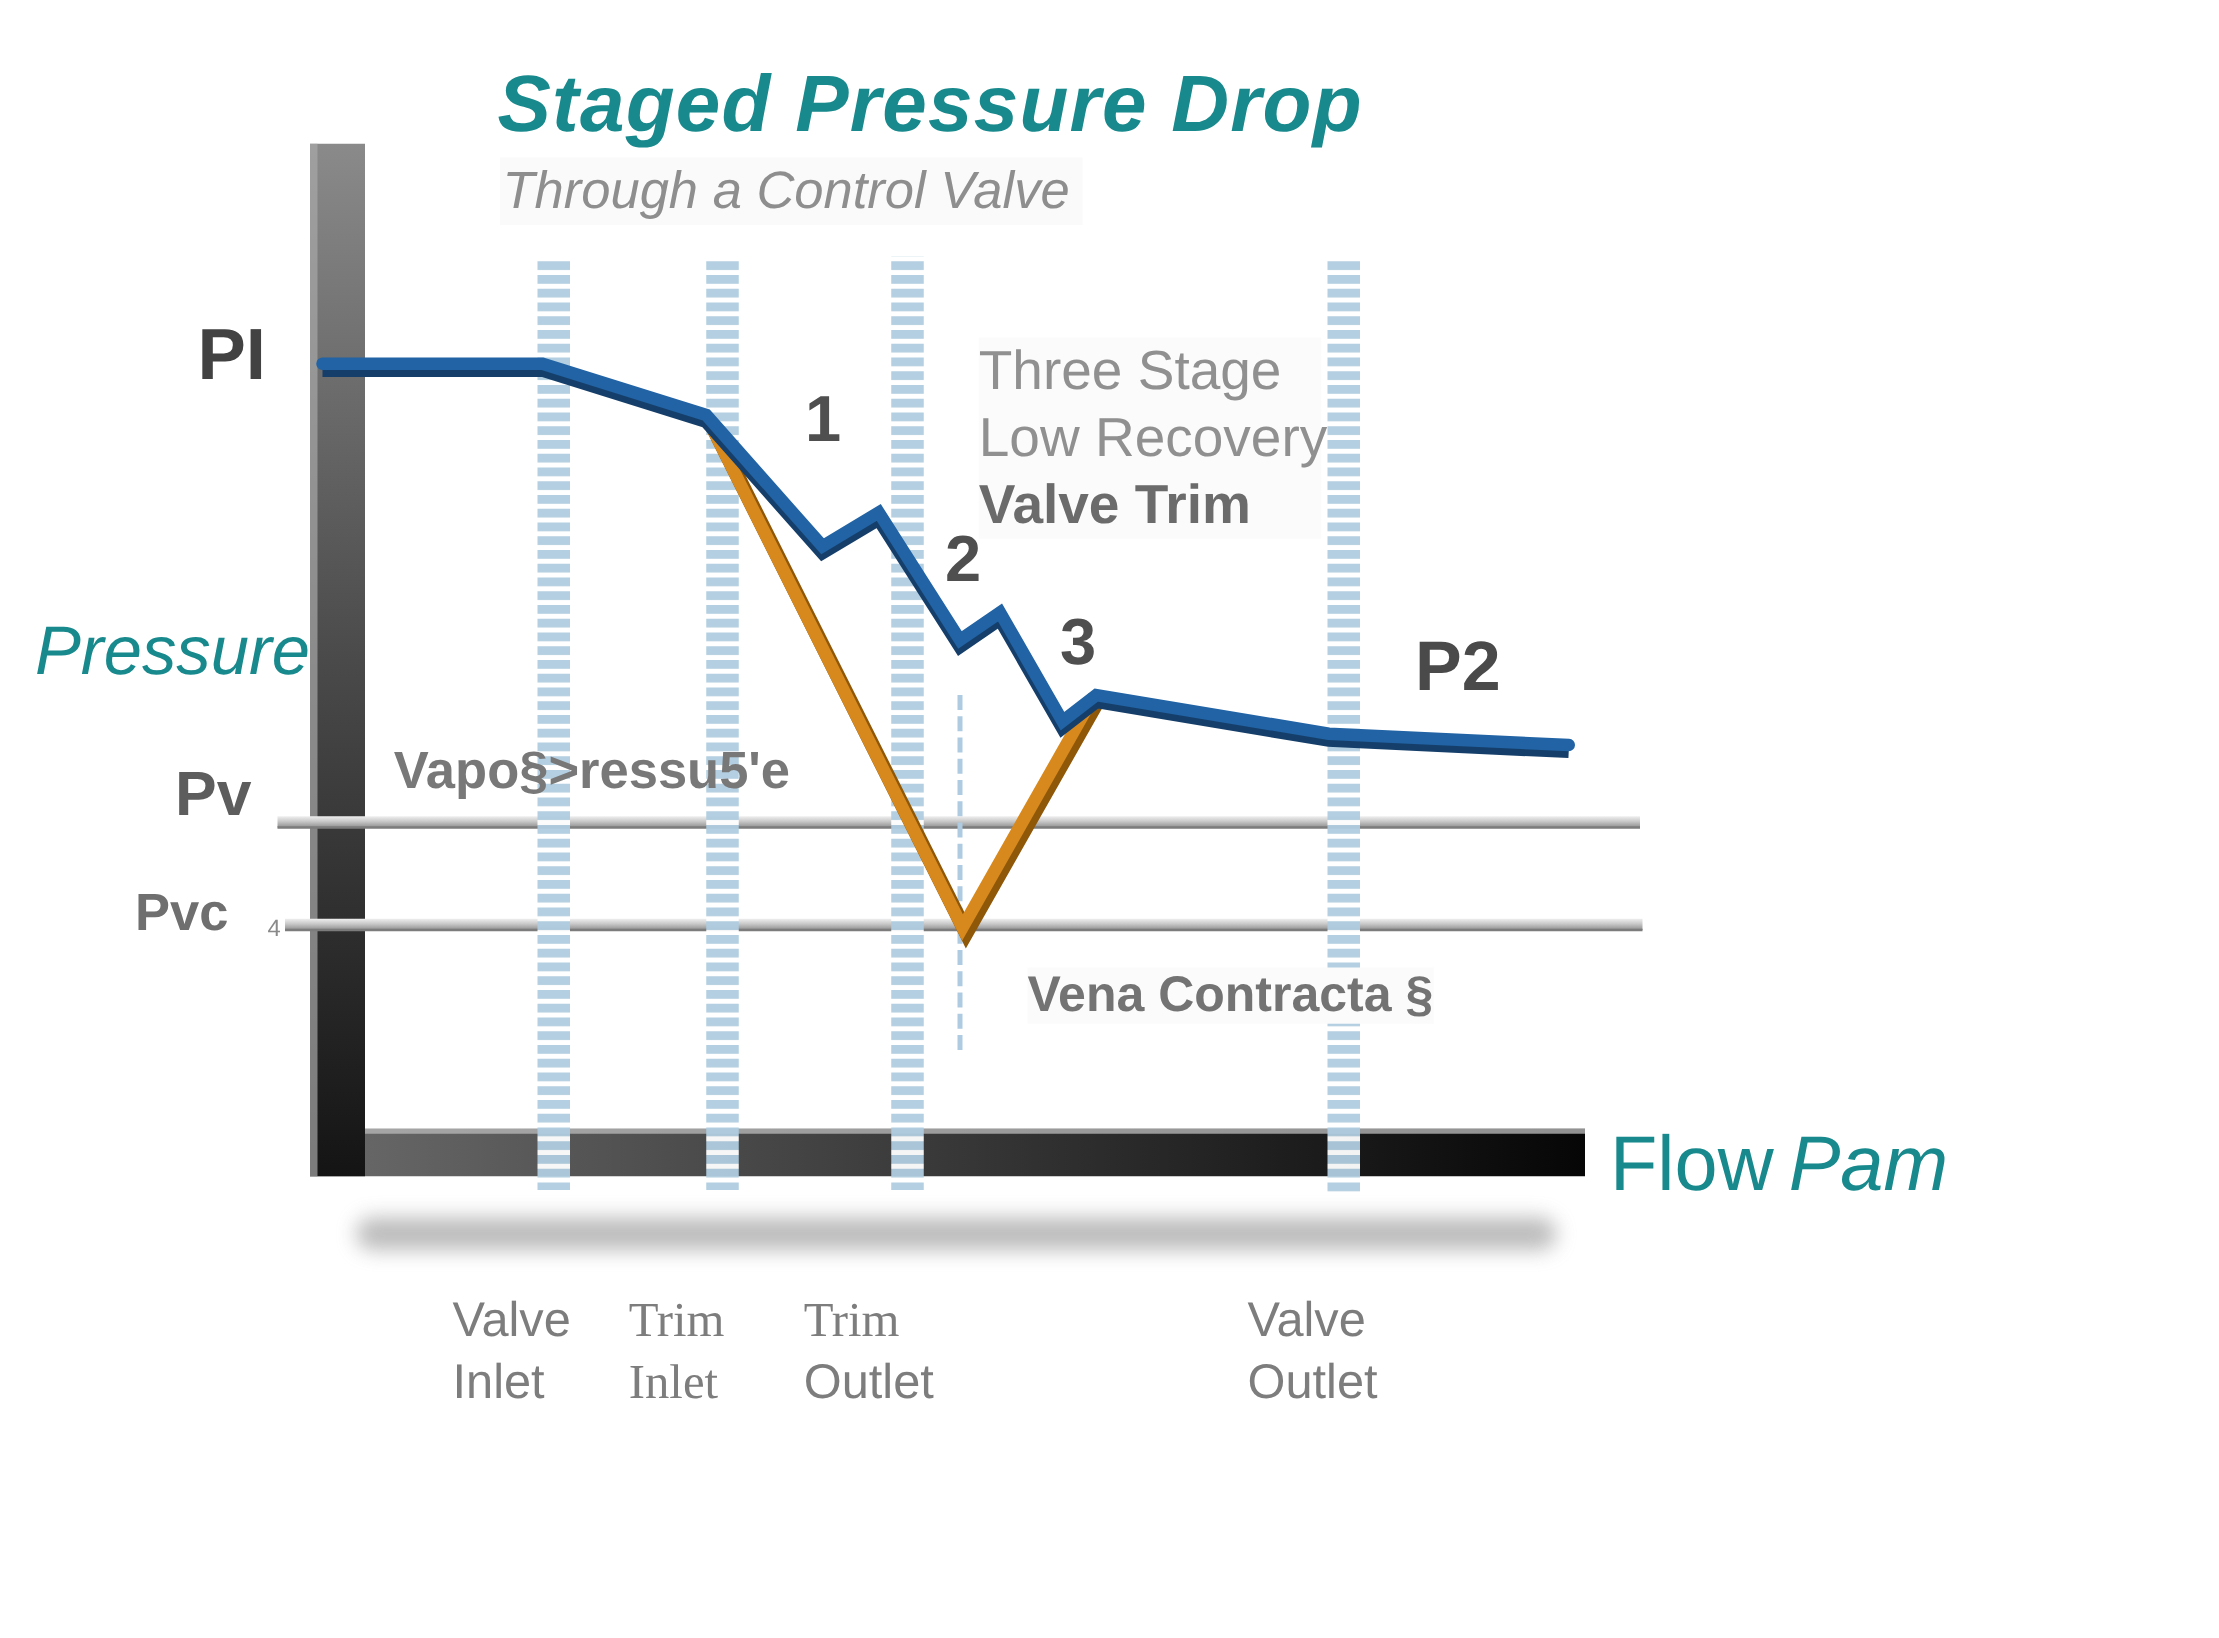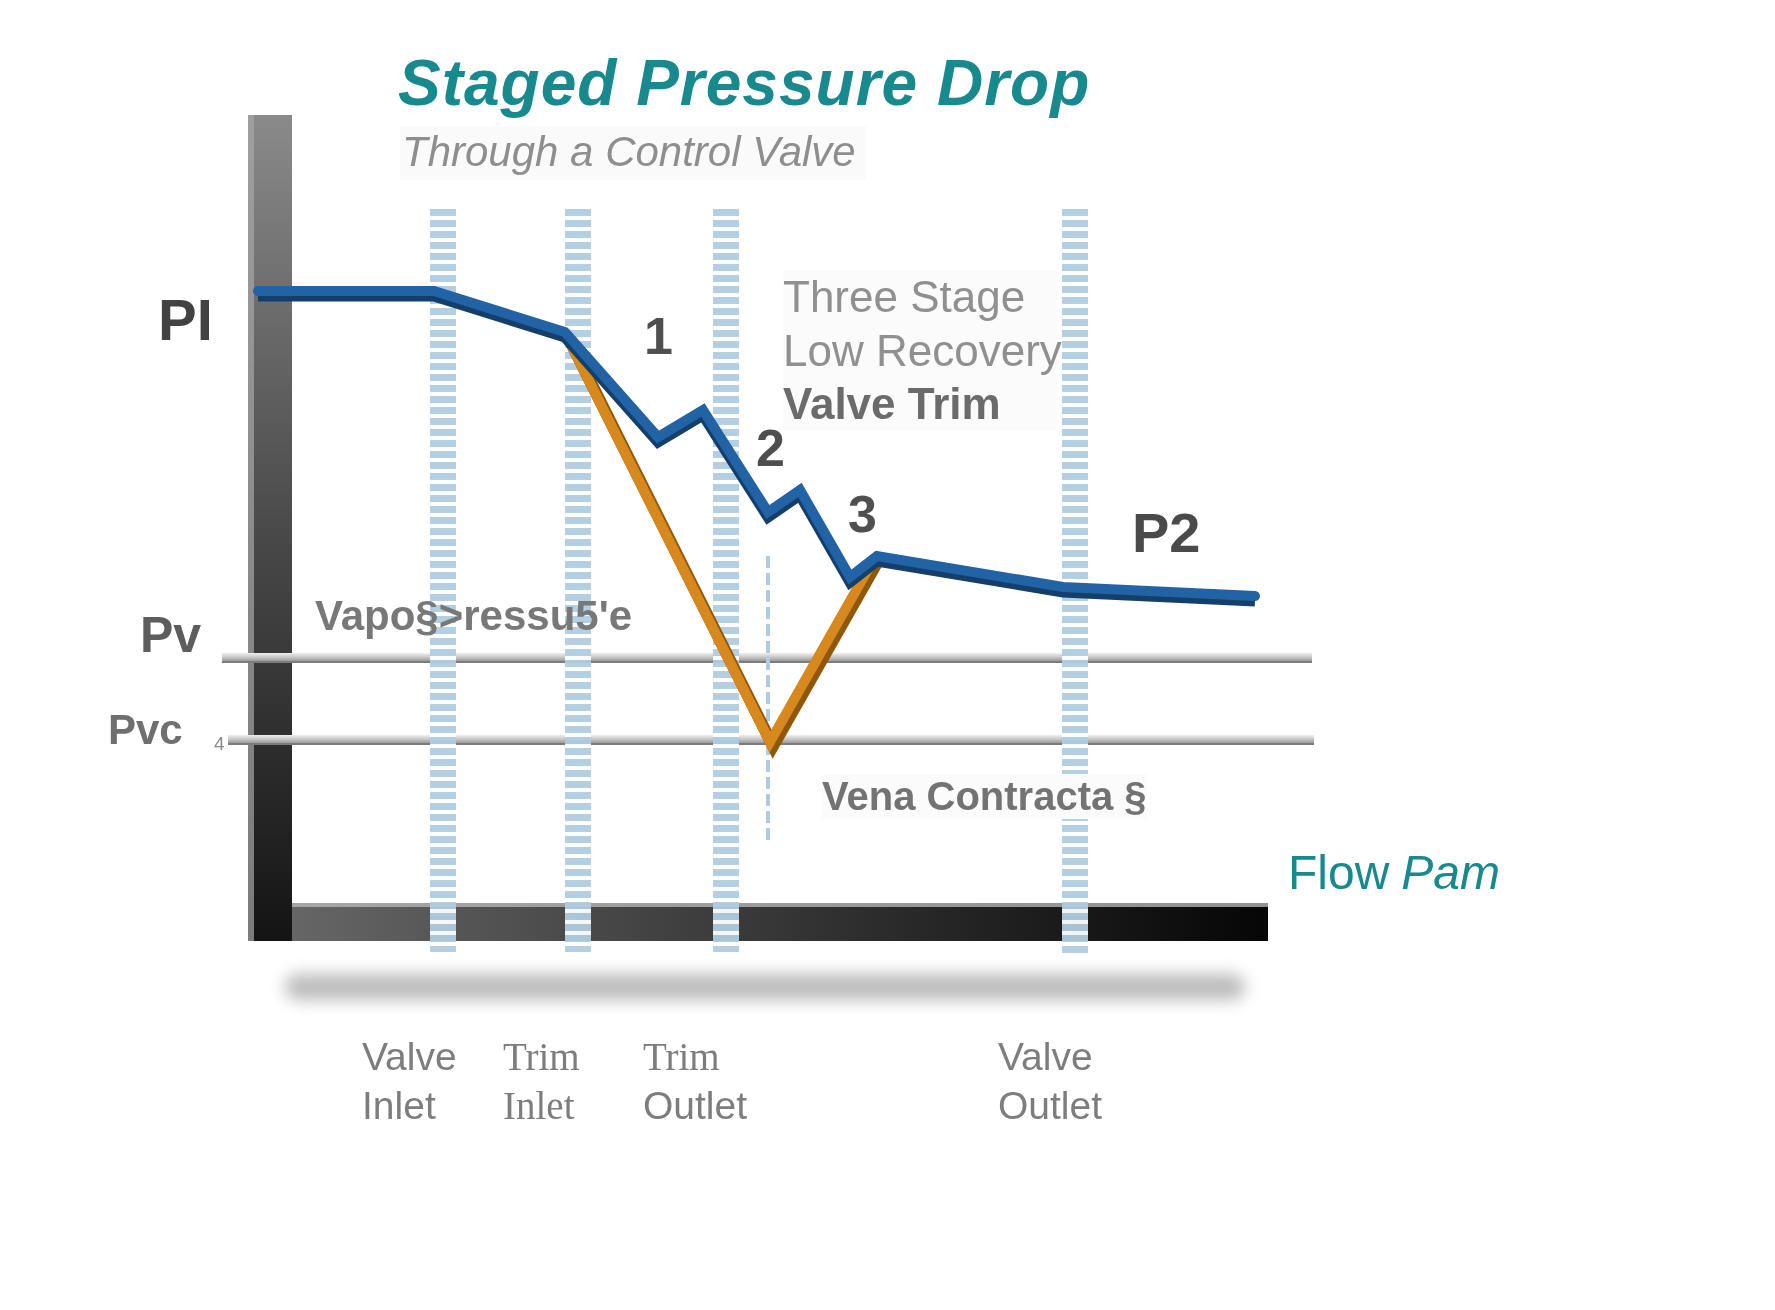--- a/index.html
+++ b/index.html
@@ -12,39 +12,39 @@
 
   .title {
     left:398px; top:46px; font-size:64px; font-weight:bold; font-style:italic;
     color:#18898c; letter-spacing:1px;
   }
   .subtitle {
     left:400px; top:126px; font-size:42px; font-style:italic; color:#8e8e8e;
     background:#fafafa; padding:2px 10px 4px 2px;
   }
   .y-label { left:28px; top:488px; font-size:55px; font-style:italic; color:#18898c; }
-  .p1 { left:158px; top:250px; font-size:58px; font-weight:bold; color:#424242;margin-top:36px; }
+  .p1 { left:158px; top:250px; font-size:58px; font-weight:bold; color:#424242; }
   .p2 { left:1112px; top:500px; font-size:56px; font-weight:bold; color:#4a4a4a;margin-left:20px; }
   .pv { left:140px; top:606px; font-size:50px; font-weight:bold; color:#5d5d5d; }
   .pvc { left:108px; top:706px; font-size:42px; font-weight:bold; color:#6f6f6f; }
   .pvc-tick { left:214px; top:733px; font-size:19px; color:#8a8a8a; }
   .stage { font-size:52px; font-weight:bold; color:#4f4f4f; }
   .s1 { left:644px; top:306px; }
   .s2 { left:756px; top:418px; }
   .s3 { left:848px; top:484px; }
   .trim-note {
     left:783px; top:270px; width:274px; text-align:left;
     font-size:44px; color:#909090; line-height:1.22; background:#fbfbfb;
     white-space:nowrap;
   }
   .trim-note .bold-line { font-weight:bold; color:#6b6b6b; }
   .trim-note span { display:block; }
   .vapor { left:315px; top:592px; font-size:42px; font-weight:bold; color:#787878; }
   .vena { left:822px; top:774px; font-size:40px; font-weight:bold; color:#737373; background:#fbfbfb; }
-  .flow { left:1288px; top:845px; font-size:48px; color:#18898c; }
+  .flow { left:1288px; top:896px; font-size:62px; color:#18898c; }
   .flow .it { font-style:italic; margin-left:12px; }
   .tick { position:absolute; top:1032px; text-align:left; font-size:39px; color:#7d7d7d; }
   .tick span { display:block; line-height:1.26; }
   .serif { font-family:"Liberation Serif", serif; }
 </style>
 </head>
 <body>
 
 <div class="canvas">
 
@@ -99,20 +99,21 @@
     <polyline transform="translate(3,4)" fill="none" stroke="#8f5808" stroke-width="12" stroke-linejoin="miter" points="566,335 770,742 875,557"></polyline>
     <polyline fill="none" stroke="#d8891d" stroke-width="10" stroke-linejoin="miter" points="566,335 770,742 875,557"></polyline>
 
     <polyline transform="translate(0,5)" fill="none" stroke="#153f6a" stroke-width="11" stroke-linejoin="miter" points="258,291 434,291 565,332 658,437 703,410 768,512 800,490 850,577 877,556 1063,587 1255,596"></polyline>
     <polyline fill="none" stroke="#2163a4" stroke-width="10" stroke-linejoin="miter" stroke-linecap="round" points="258,291 434,291 565,332 658,437 703,410 768,512 800,490 850,577 877,556 1063,587 1255,596"></polyline>
   </svg>
 
   <div class="txt title">Staged Pressure Drop</div>
   <div class="txt subtitle">Through a Control Valve</div>
 
+  <div class="txt y-label">Pressure</div>
 
   <div class="txt p1">PI</div>
   <div class="txt p2">P2</div>
   <div class="txt pv">Pv</div>
   <div class="txt pvc">Pvc</div>
   <div class="txt pvc-tick">4</div>
 
   <div class="txt stage s1">1</div>
   <div class="txt stage s2">2</div>
   <div class="txt stage s3">3</div>

